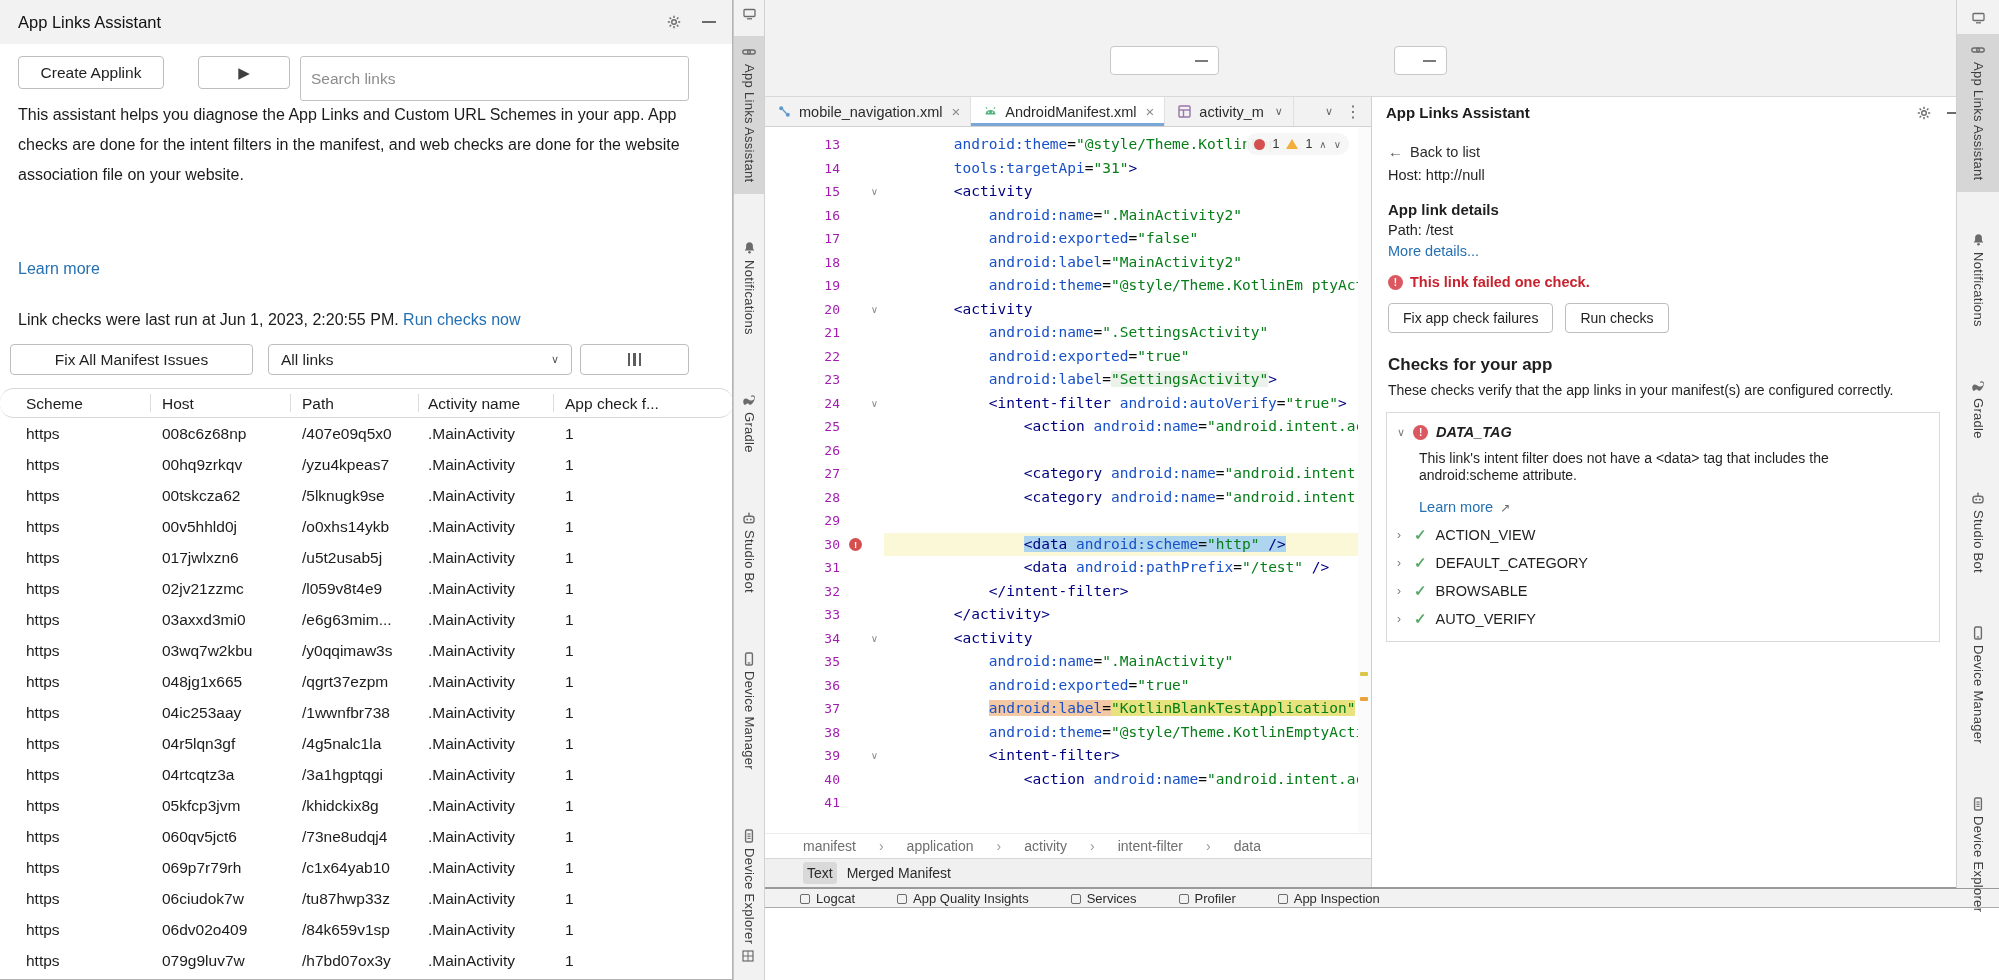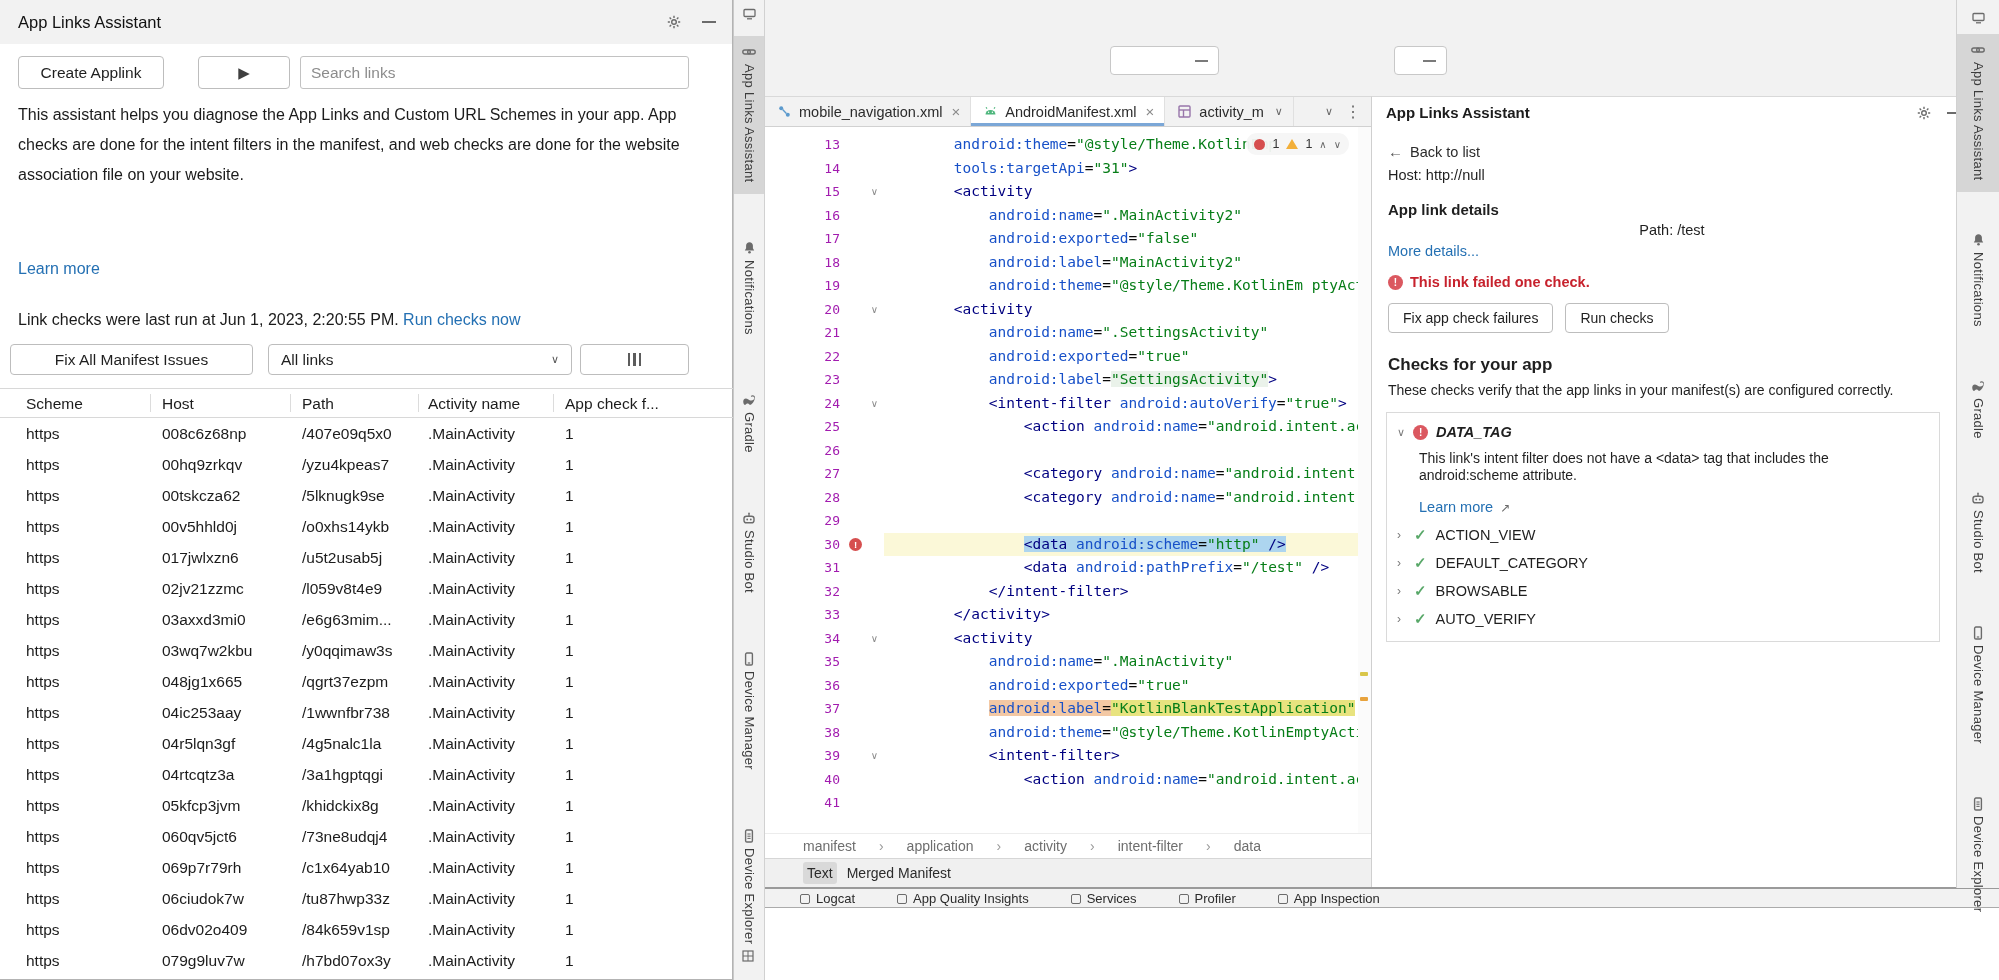--- a/index.html
+++ b/index.html
@@ -84,21 +84,21 @@
            border-left:1px solid #cfcfcf; border-top:1px solid #d9d9d9; font-size:14.5px; color:#1f1f1f; }
   #panel-header { position:relative; height:32px; }
   #panel-title { position:absolute; left:14px; top:0; line-height:32px; font-size:15px; font-weight:600; color:#1c1c1c; }
   #panel-gear { position:absolute; left:544px; top:8px; }
   #panel-min { position:absolute; left:575px; top:15px; width:13px; height:2px; background:#6b6b6b; }
   .prow { padding-left:16px; }
   #back-row { margin-top:14px; display:flex; align-items:center; gap:7px; color:#2b2b2b; }
   #back-row .arr { font-size:15px; color:#555; }
   #details-title { margin-top:18px; font-weight:700; font-size:15px; }
   #host-line { margin-top:7px; }
-  #path-line { margin-top:4px;text-align:center; }
+  #path-line { margin-top:4px; }
   #more-details { margin-top:5px; }
   #failed-row { margin-top:15px; display:flex; align-items:center; gap:7px; color:#c7222d; font-weight:700; }
   .err-badge { width:15px; height:15px; border-radius:50%; background:#db5860; color:#fff; font-size:10px;
                font-weight:bold; text-align:center; line-height:15px; flex:none; }
   #panel-buttons { margin-top:13px; display:flex; gap:12px; }
   #panel-buttons .btn { height:30px; padding:0 14px; font-size:14px; }
   #checks-title { margin-top:22px; font-weight:700; font-size:17px; }
   #checks-desc { margin-top:7px; width:540px; line-height:17px; font-size:14px; }
   #checks-card { margin:13px 16px 0 14px; border:1px solid #dadada; background:#fff; padding:11px 14px 14px 10px; }
   #datatag-row { display:flex; align-items:center; gap:8px; }
@@ -125,37 +125,37 @@
 
   
   #floatwin { position:absolute; left:0; top:0; width:733px; height:980px; background:#fff;
               border:1px solid #b3b3b3; border-left:none; border-top:none; z-index:40; }
   #fw-titlebar { position:absolute; left:0; top:0; width:100%; height:44px; background:#f2f2f2; }
   #fw-title { position:absolute; left:18px; top:0; line-height:44px; font-size:16.5px; color:#111; }
   #fw-gear { position:absolute; left:666px; top:14px; }
   #fw-min { position:absolute; left:702px; top:21px; width:14px; height:2px; background:#6b6b6b; }
   #fw-create { position:absolute; left:18px; top:56px; width:146px; height:33px; }
   #fw-play { position:absolute; left:198px; top:56px; width:92px; height:33px; font-size:15px; color:#3f3f3f; }
-  #fw-search { position:absolute; left:300px; top:56px; width:389px; height:33px; border:1px solid #c2c2c2;
+  #fw-search { position:absolute; left:300px; top:56px; width:389px; height:45px; border:1px solid #c2c2c2;
                border-radius:3px; font-family:"Liberation Sans",sans-serif; font-size:15.5px; color:#b91c1c; padding:0 10px; }
   #fw-search::placeholder { color:#8c8c8c; }
   .fw-para { position:absolute; left:18px; width:708px; font-size:16px; line-height:30px; color:#1b1b1b; }
   #fw-intro1 { top:100px; }
   #fw-intro2 { top:206px; line-height:29px; }
   #fw-learn { position:absolute; left:18px; top:258px; font-size:16px; line-height:22px; }
   #fw-lastrun { position:absolute; left:18px; top:308px; font-size:16px; line-height:24px; color:#1b1b1b; }
   #fw-fixall { position:absolute; left:10px; top:344px; width:243px; height:31px; }
   #fw-dd { position:absolute; left:268px; top:344px; width:304px; height:31px; border:1px solid #bdbdbd;
            border-radius:4px; background:#fff; display:flex; align-items:center; }
   #fw-dd .val { padding-left:12px; font-size:15.5px; color:#1f1f1f; }
   #fw-dd .chev { margin-left:auto; padding-right:12px; font-size:11px; color:#555; }
   #fw-cols { position:absolute; left:580px; top:344px; width:109px; height:31px; gap:3px; }
   #fw-cols i { display:block; width:2.5px; height:13px; background:#5c5c5c; }
   #fw-thead { position:absolute; left:0; top:388px; width:733px; height:30px; border-top:1px solid #d8d8d8;
-              border-bottom:1px solid #d8d8d8; }
+              border-bottom:1px solid #d8d8d8;border-radius:14px; }
   #fw-rows { position:absolute; left:0; top:418px; width:733px; }
   .trow { position:relative; height:31px; }
   .tcell { position:absolute; top:0; line-height:31px; font-size:15.5px; color:#1c1c1c; white-space:nowrap; }
   #fw-thead .tcell { line-height:30px; color:#1c1c1c; }
   .cx0{left:26px}.cx1{left:162px}.cx2{left:302px}.cx3{left:428px}.cx4{left:565px}
   .hdiv { position:absolute; top:5px; bottom:5px; width:1px; background:#dcdcdc; }
 </style>
 </head>
 <body>
 

